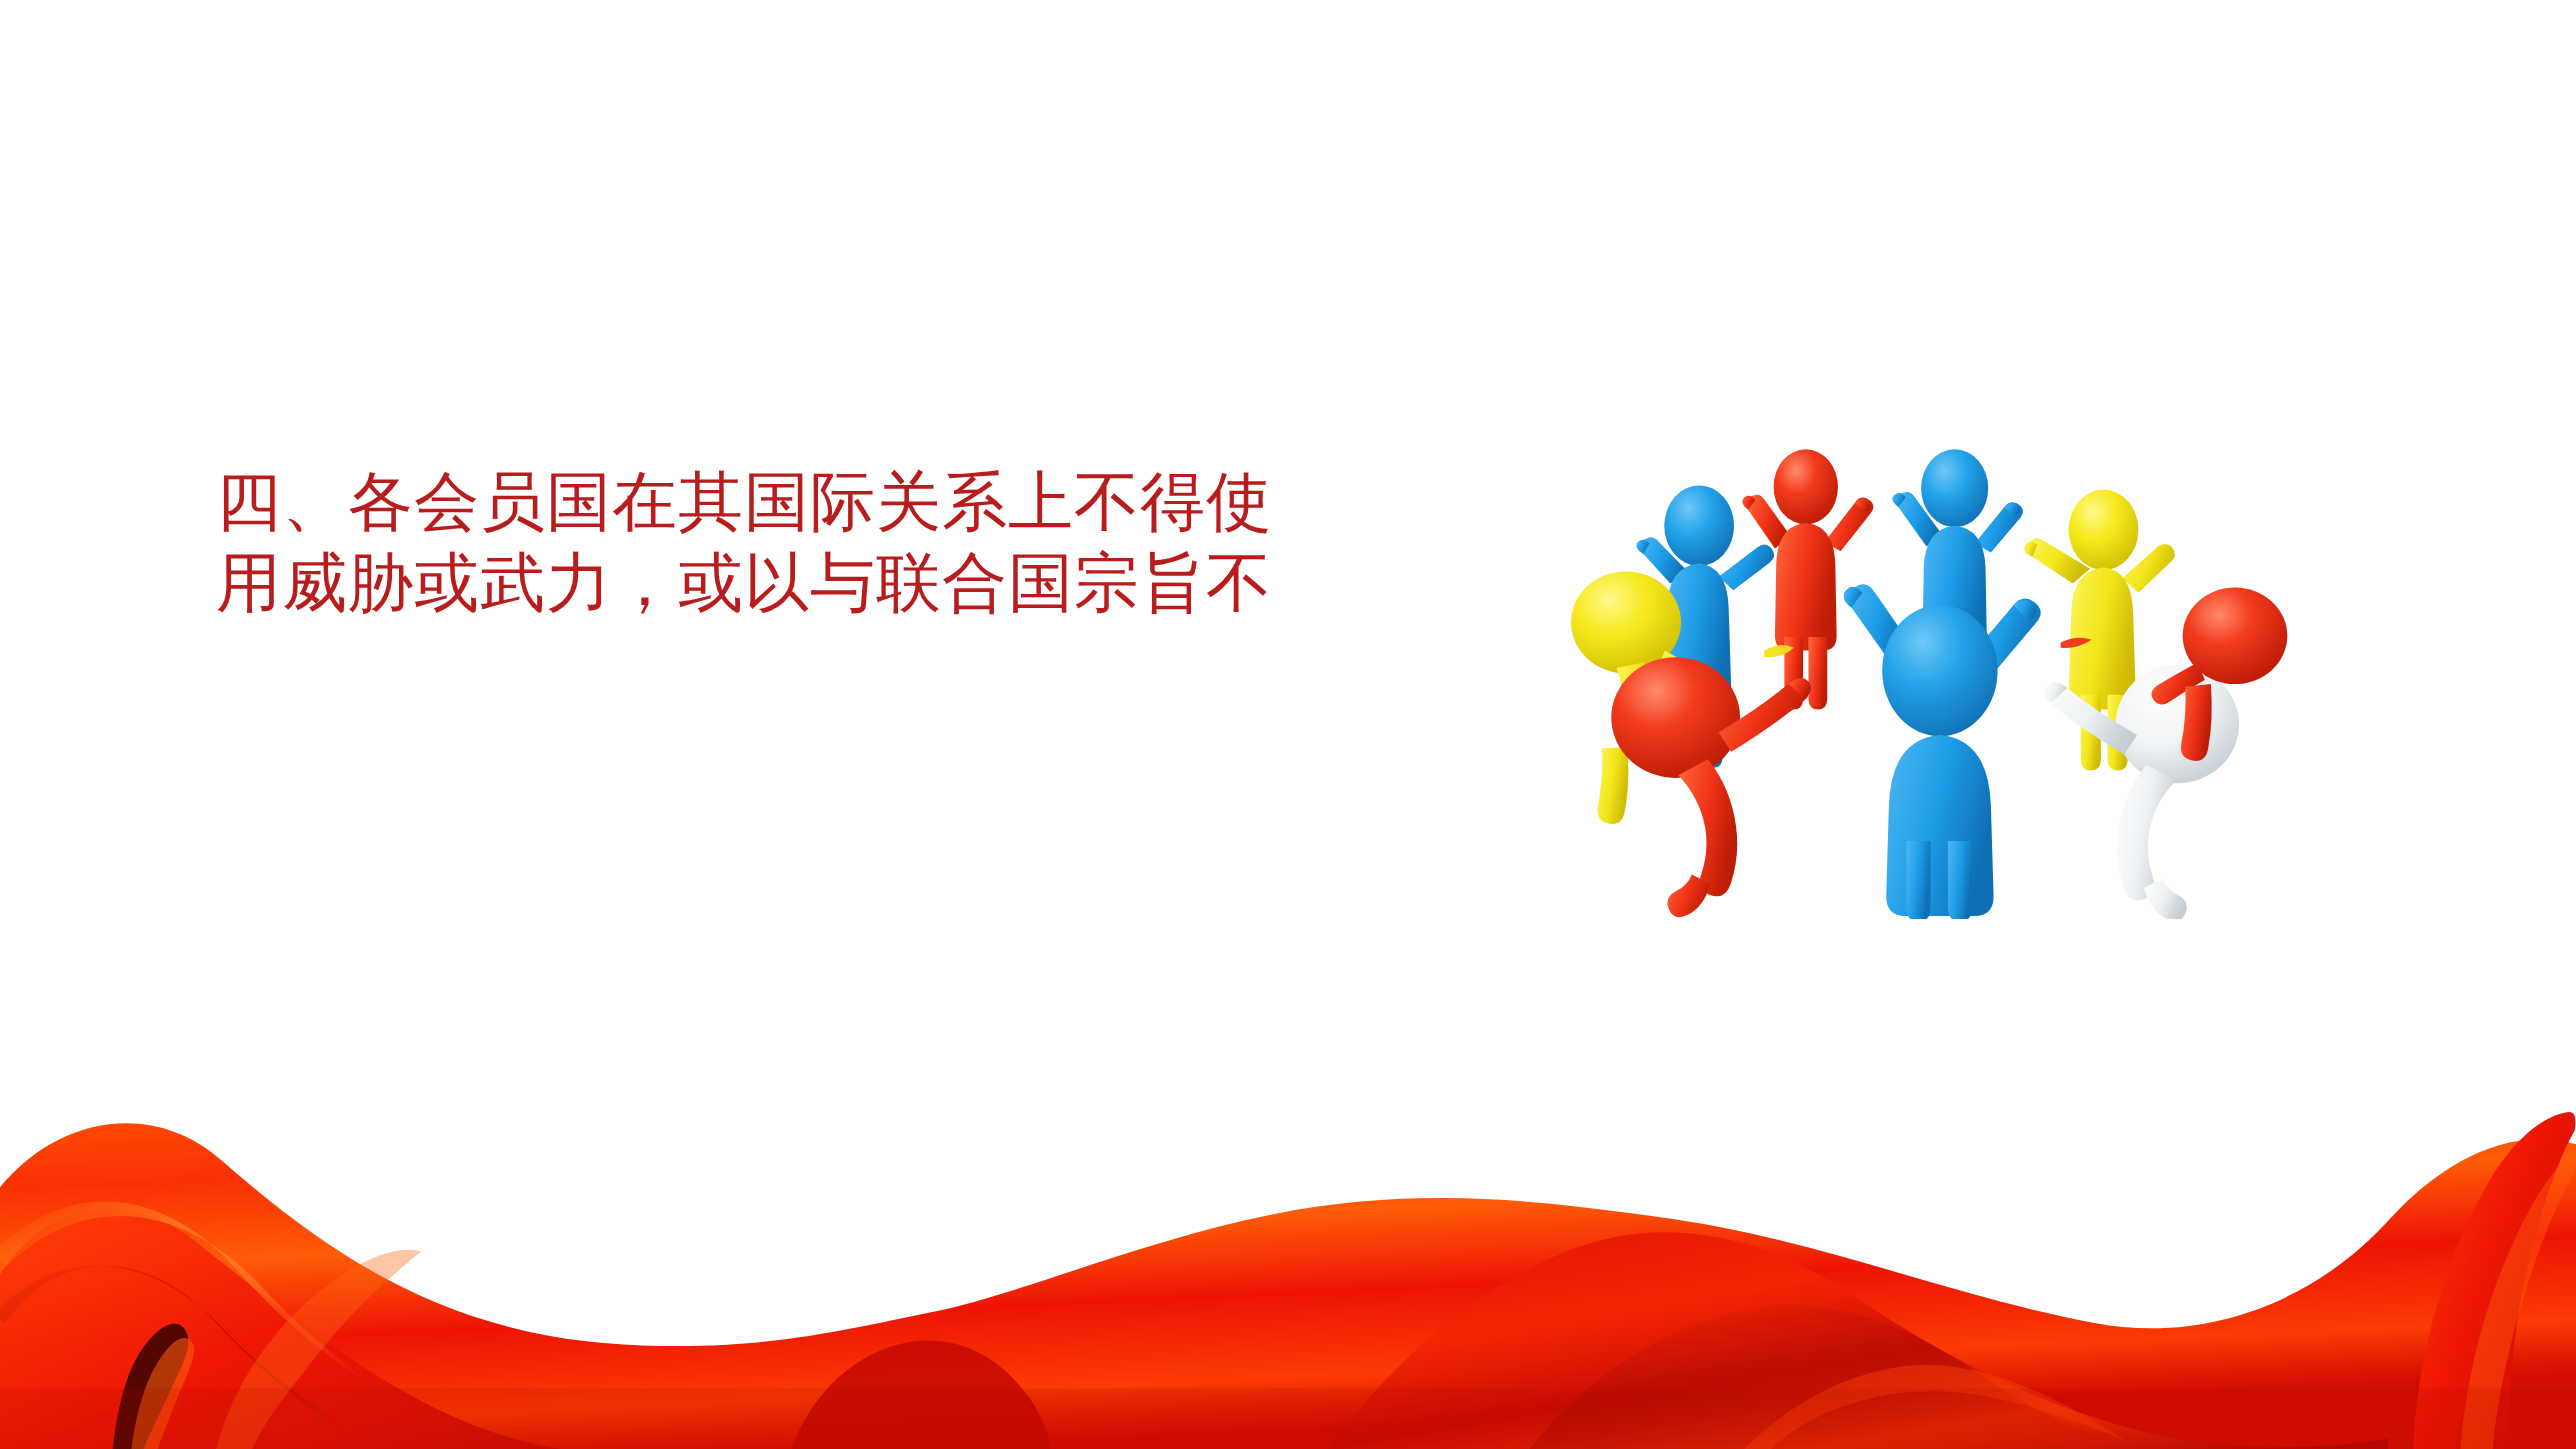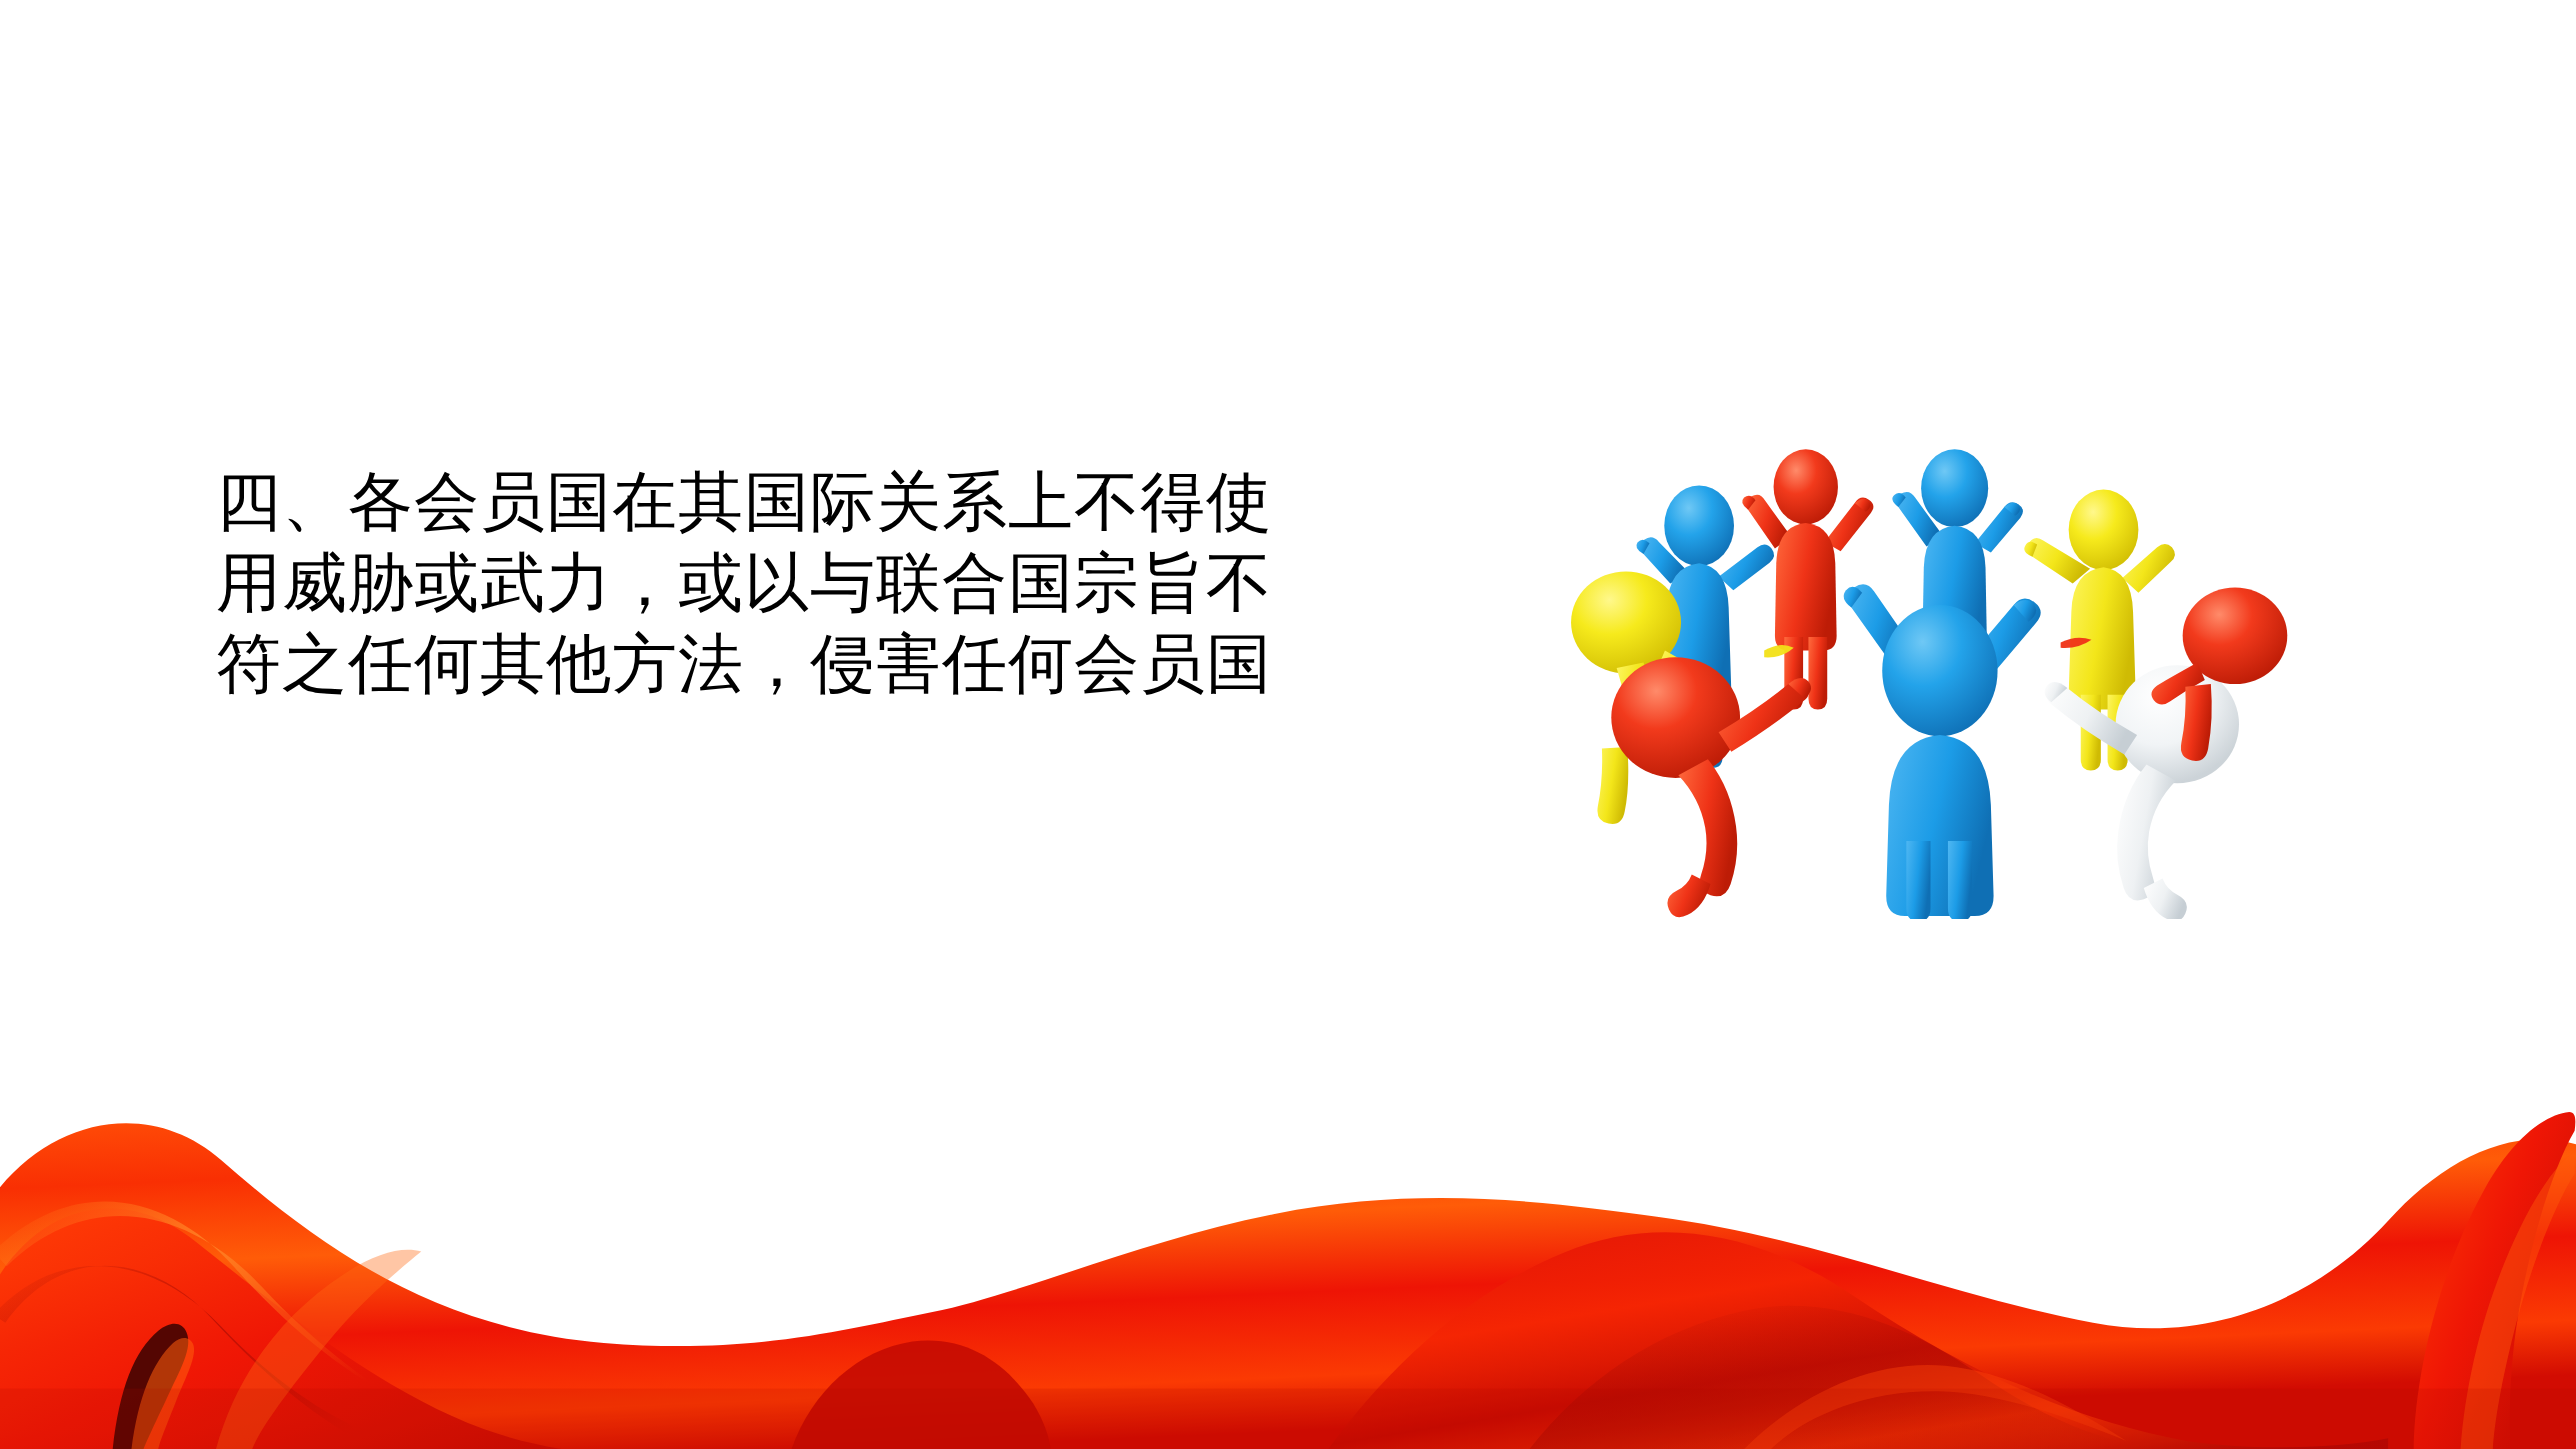--- a/index.html
+++ b/index.html
@@ -22,21 +22,21 @@
     position:absolute;
     left:216px;
     top:462px;
     width:1221px;
   }
   .text-line {
     font-family:"Liberation Serif","DejaVu Serif",serif;
     font-size:65px;
     line-height:81px;
     letter-spacing:1px;
-    color:#000000;
+    color:#b91c1c;
     white-space:nowrap;
     font-weight:400;
   }
 
   
   #illustration {
     position:absolute;
     left:1563px;
     top:429px;
     width:731px;
@@ -54,21 +54,20 @@
   #ribbon svg { width:100%; height:100%; display:block; }
 </style>
 </head>
 <body>
 
 <div id="slide">
 
   <div id="text-block">
     <div class="text-line">四、各会员国在其国际关系上不得使</div>
     <div class="text-line">用威胁或武力，或以与联合国宗旨不</div>
-    <div class="text-line">符之任何其他方法，侵害任何会员国</div>
   </div>
 
   <div id="illustration">
     <svg viewBox="0 0 1090 730" xmlns="http://www.w3.org/2000/svg">
       <defs>
         <radialGradient id="gBlueHead" cx="35%" cy="28%" r="75%">
           <stop offset="0%" stop-color="#6fc8f5"></stop>
           <stop offset="45%" stop-color="#23a3ea"></stop>
           <stop offset="100%" stop-color="#1073b9"></stop>
         </radialGradient>

